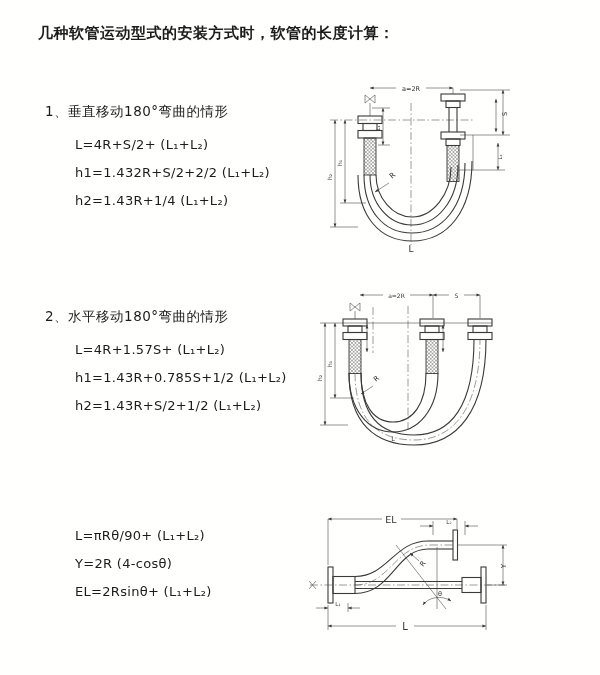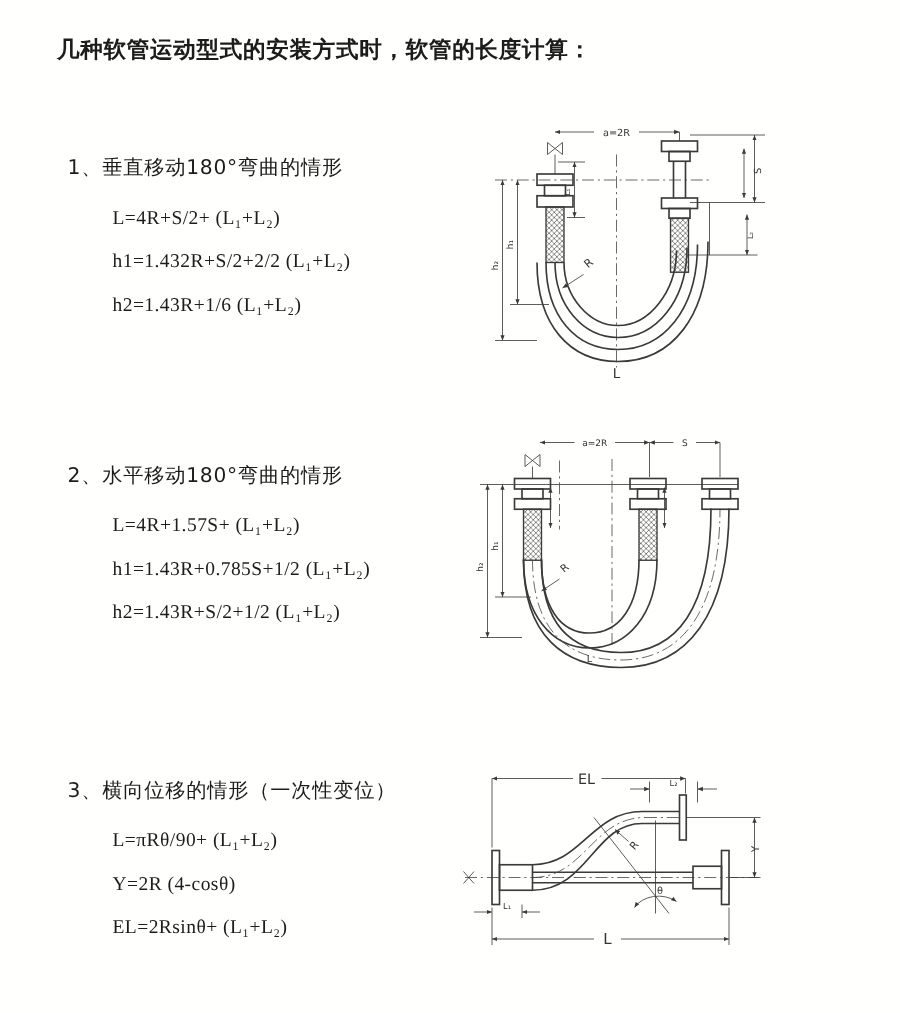--- a/index.html
+++ b/index.html
@@ -11,53 +11,52 @@
   }
   .title {
     position:absolute; left:38px; top:24px;
     font-size:15px; font-weight:bold; letter-spacing:0.5px;
   }
   .section { position:absolute; left:45px; }
   #section-1 { top:103px; }
   #section-2 { top:308px; }
   #section-3 { top:518px; }
   .sec-heading { margin:0 0 16px 0; font-size:13.5px; font-weight:normal; letter-spacing:0.5px; }
-  .formula { margin:10px 0 13px 0; padding-left:30px; font-size:13px; letter-spacing:0.3px;font-family:Liberation Serif, serif; }
+  .formula { margin:10px 0 13px 0; padding-left:30px; font-size:13px; letter-spacing:0.3px; }
   svg.diagram { position:absolute; }
   #diagram-1 { left:310px; top:75px; }
   #diagram-2 { left:310px; top:280px; }
   #diagram-3 { left:300px; top:505px; }
   svg text { font-family:"DejaVu Sans","Liberation Sans",sans-serif; fill:#333; }
   .draw   { stroke:#3a3a3a; stroke-width:1.1; fill:none; }
   .thin   { stroke:#3a3a3a; stroke-width:0.55; fill:none; }
   .dim    { stroke:#3a3a3a; stroke-width:0.55; fill:none; }
   .cl     { stroke:#4a4a4a; stroke-width:0.55; fill:none; stroke-dasharray:8 2.5 1.5 2.5; }
   .hrect  { stroke:#3a3a3a; stroke-width:0.9; }
 </style>
 </head>
 <body>
 
 <div class="title">几种软管运动型式的安装方式时，软管的长度计算：</div>
 
 <div class="section" id="section-1">
   <p class="sec-heading">1、垂直移动180°弯曲的情形</p>
   <p class="formula">L=4R+S/2+ (L₁+L₂)</p>
   <p class="formula">h1=1.432R+S/2+2/2 (L₁+L₂)</p>
-  <p class="formula">h2=1.43R+1/6 (L₁+L₂)</p>
+  <p class="formula">h2=1.43R+1/4 (L₁+L₂)</p>
 </div>
 
 <div class="section" id="section-2">
   <p class="sec-heading">2、水平移动180°弯曲的情形</p>
   <p class="formula">L=4R+1.57S+ (L₁+L₂)</p>
   <p class="formula">h1=1.43R+0.785S+1/2 (L₁+L₂)</p>
   <p class="formula">h2=1.43R+S/2+1/2 (L₁+L₂)</p>
 </div>
 
 <div class="section" id="section-3">
-  <p class="sec-heading">3、横向位移的情形（一次性变位）</p>
   <p class="formula">L=πRθ/90+ (L₁+L₂)</p>
   <p class="formula">Y=2R (4-cosθ)</p>
   <p class="formula">EL=2Rsinθ+ (L₁+L₂)</p>
 </div>
 
 <svg id="diagram-1" class="diagram" width="290" height="180" viewBox="0 0 290 180">
   <defs>
     <marker id="ar1" viewBox="0 0 10 10" refX="10" refY="5" markerWidth="6.5" markerHeight="6.5" orient="auto-start-reverse">
       <path d="M0,1 L10,5 L0,9 z" fill="#3a3a3a"></path>
     </marker>

